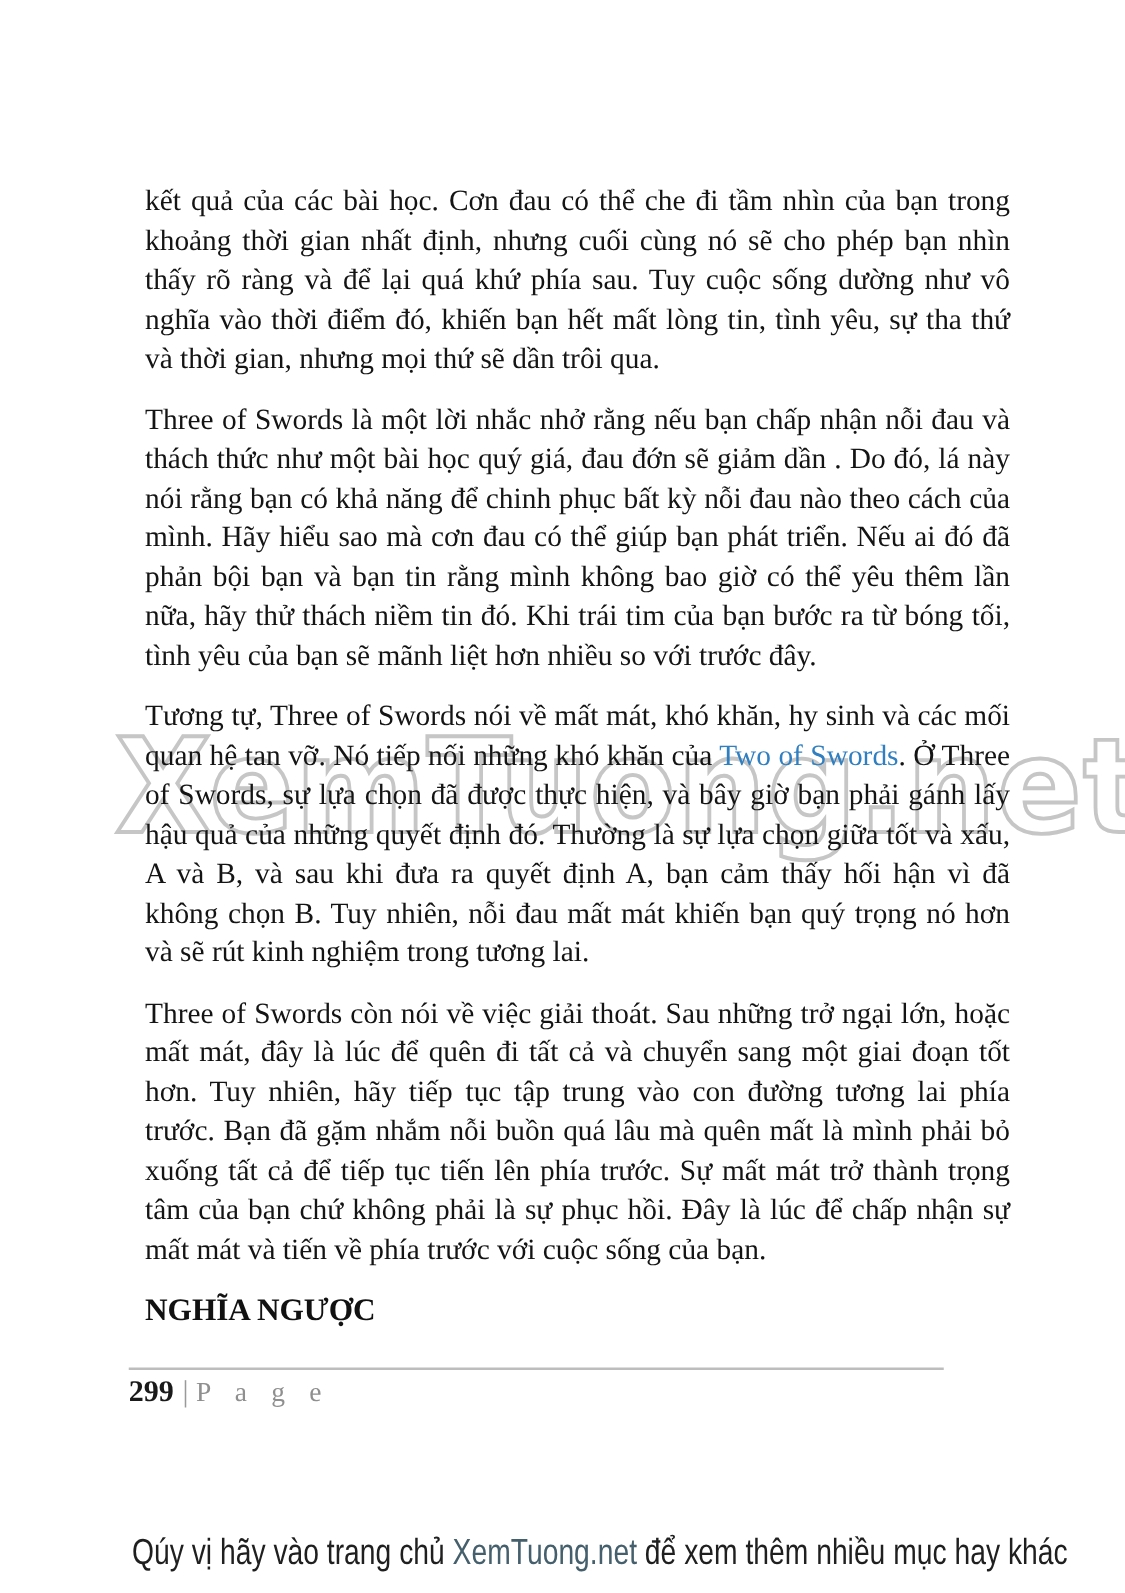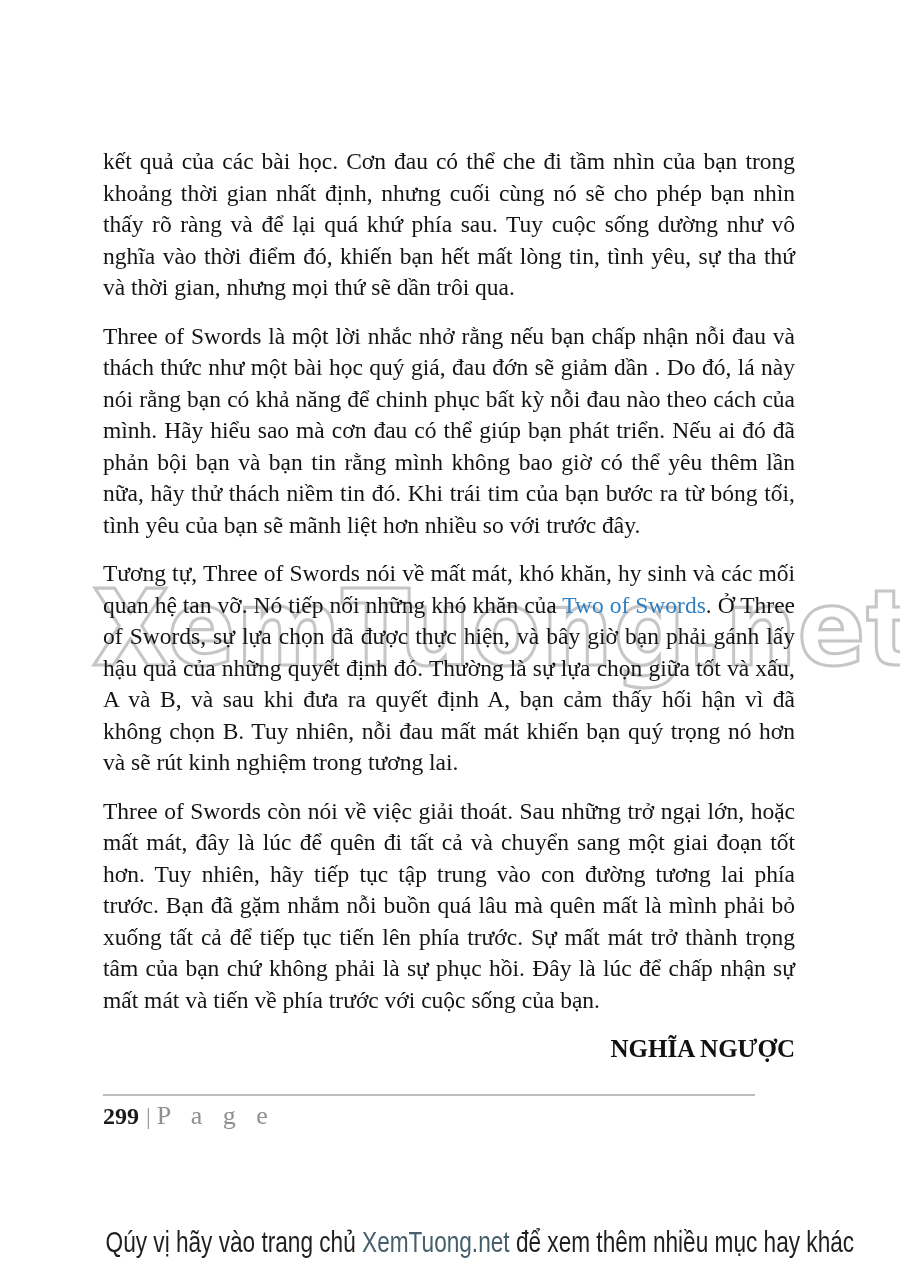--- a/index.html
+++ b/index.html
@@ -8,40 +8,40 @@
     height: 1274px;
     background: #ffffff;
     position: relative;
     overflow: hidden;
     font-family: "Liberation Serif", serif;
   }
 
   
   .content {
     position: absolute;
-    left: 103px;
+    left: 116px;
     top: 146px;
     width: 692px;
     z-index: 2;
     color: #141414;
     font-size: 23.5px;
     line-height: 31.5px;
     text-align: justify;
   }
   .content p { margin: 0 0 17px 0; }
   .content a.inline-link {
     color: #2f7fc1;
     cursor: pointer;
   }
   .content h2.reversed-heading {
     font-size: 25px;
     font-weight: bold;
     margin: 6px 0 0 0;
     color: #111111;
-    text-align: right;
+    text-align: left;
   }
 
   
   .watermark {
     position: absolute;
     left: 92px;
     top: 572px;
     width: 780px;
     z-index: 1;
     font-family: "DejaVu Sans", sans-serif;
@@ -64,21 +64,21 @@
     left: 103px;
     top: 1094px;
     width: 652px;
     border-top: 2px solid #bdbdbd;
     padding-top: 5px;
     z-index: 2;
     white-space: nowrap;
   }
   .page-footer .num  { font-weight: bold; font-size: 24px; color: #1a1a1a; }
   .page-footer .sep  { color: #9a9a9a; font-size: 24px; padding: 0 6px 0 7px; }
-  .page-footer .pg   { color: #8f8f8f; font-size: 26px; letter-spacing: 7px; }
+  .page-footer .pg   { color: #8f8f8f; font-size: 22px; letter-spacing: 7px; }
 
   
   .banner {
     position: absolute;
     left: 0;
     top: 1226px;
     width: 812px;
     text-align: center;
     z-index: 2;
   }

